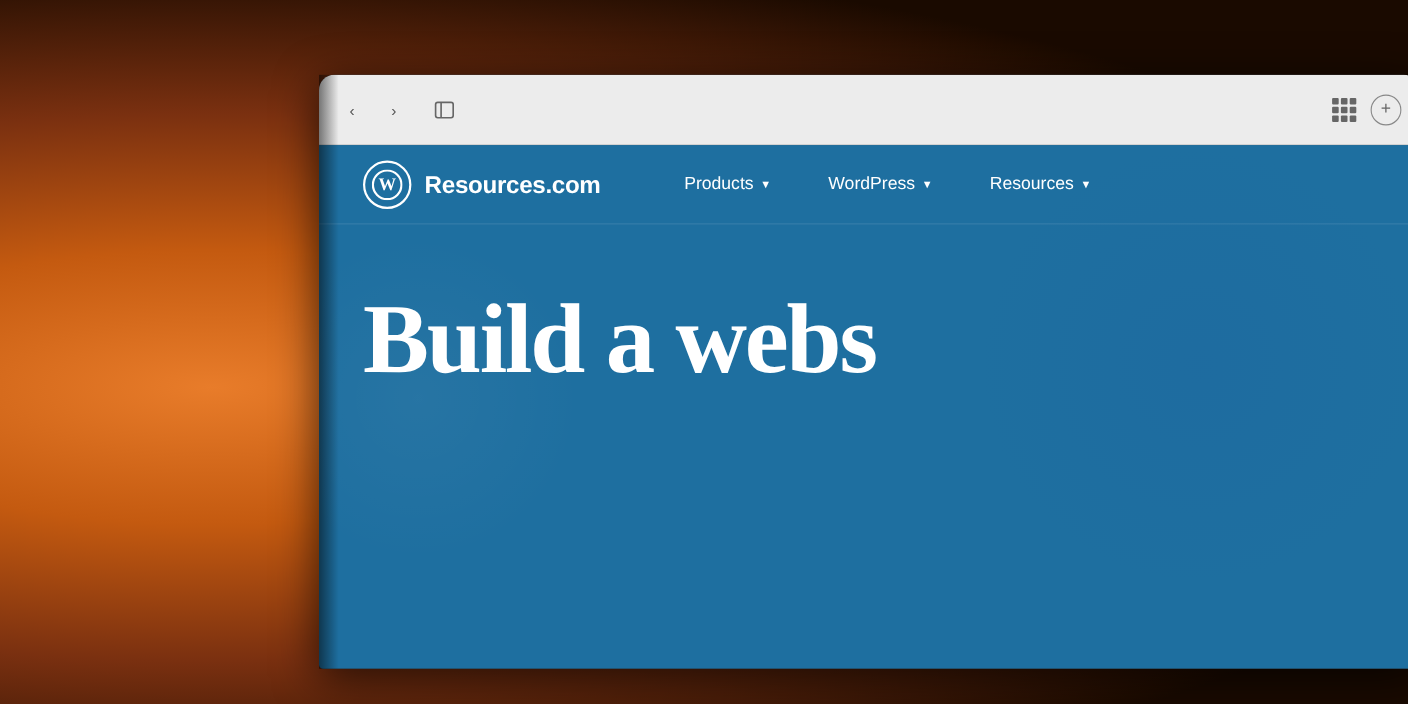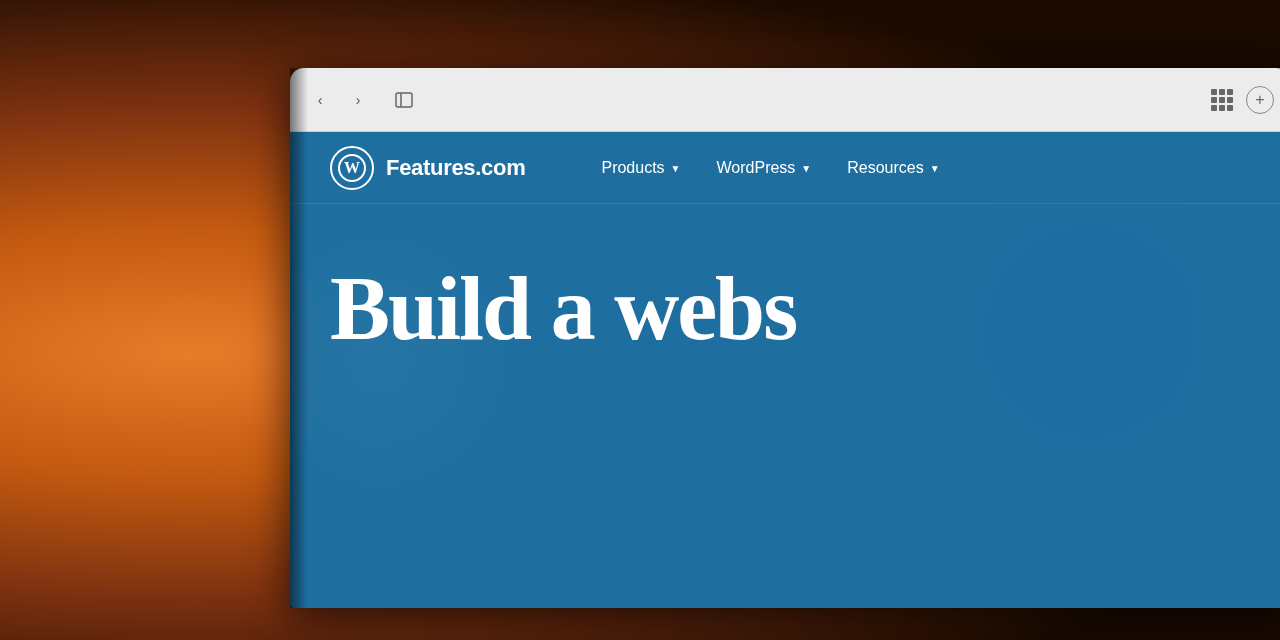--- a/index.html
+++ b/index.html
@@ -162,21 +162,21 @@
     .wp-logo-text {
       color: white;
       font-size: 22px;
       font-weight: 600;
       letter-spacing: -0.3px;
     }
 
     .wp-nav-items {
       display: flex;
       align-items: center;
-      gap: 4px;
+      gap: 20px;
     }
 
     .wp-nav-item {
       color: white;
       font-size: 16px;
       font-weight: 400;
       padding: 8px 16px;
       border-radius: 4px;
       cursor: pointer;
       display: flex;
@@ -289,21 +289,21 @@
 
     <nav class="wp-navbar">
 
       <div class="wp-logo">
         <div class="wp-logo-icon">
           <svg width="28" height="28" viewBox="0 0 28 28" fill="white">
             <circle cx="14" cy="14" r="13" fill="none" stroke="white" stroke-width="2"></circle>
             <text x="14" y="19" text-anchor="middle" font-size="16" font-weight="bold" font-family="serif" fill="white">W</text>
           </svg>
         </div>
-        <span class="wp-logo-text">Features.com</span>
+        <span class="wp-logo-text">Resources.com</span>
       </div>
 
       <div class="wp-nav-items">
 
         <div class="wp-nav-item">
           <span>Products</span>
           <span class="chevron">▼</span>
         </div>
 
         <div class="wp-nav-item">

